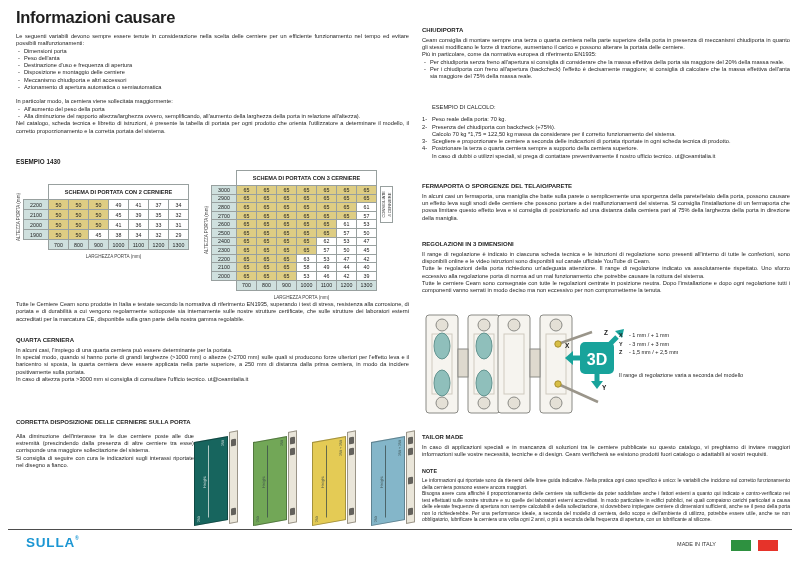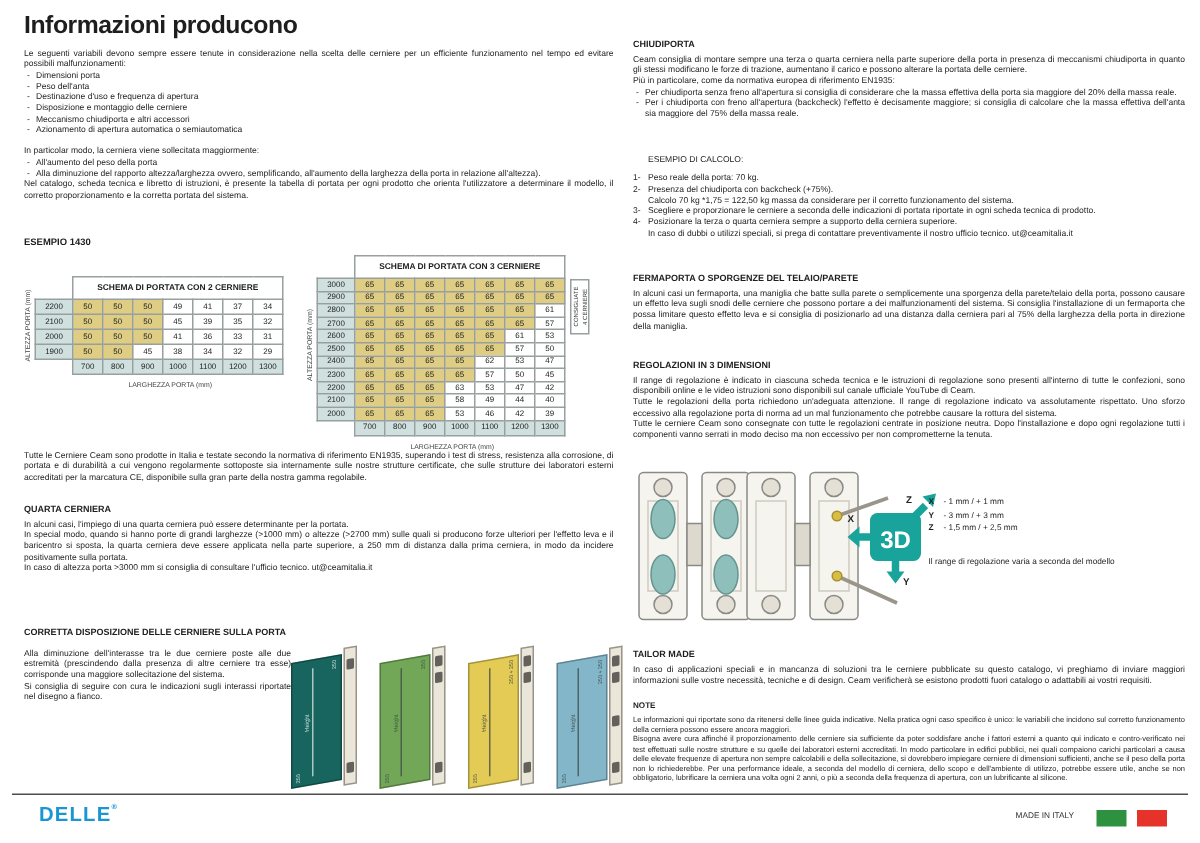--- a/index.html
+++ b/index.html
@@ -76,21 +76,21 @@
   #madein{position:absolute;left:650px;top:541px;width:66px;text-align:right;font-size:5.5px;color:#333;}
   .flag{position:absolute;top:540px;height:11px;width:20px;}
   .flag.g{left:731px;background:var(--green);}
   .flag.r{left:758px;background:var(--red);}
 </style>
 </head>
 <body>
 
 <div class="page">
 
-  <div class="h1">Informazioni producono</div>
+  <div class="h1">Informazioni causare</div>
 
   <div class="blk" style="left:16px;top:33px;width:393px;">
     <div class="p">Le seguenti variabili devono sempre essere tenute in considerazione nella scelta delle cerniere per un efficiente funzionamento nel tempo ed evitare possibili malfunzionamenti:</div>
     <div>
         <div class="li">
           <span class="dash">-</span>
           <span class="lt">Dimensioni porta</span>
         </div>
         <div class="li">
           <span class="dash">-</span>
@@ -557,18 +557,18 @@
 
   <div class="blk small" style="left:422px;top:468px;width:368px;">
     <div class="h2">NOTE</div>
     <div>
         <div class="p">Le informazioni qui riportate sono da ritenersi delle linee guida indicative. Nella pratica ogni caso specifico è unico: le variabili che incidono sul corretto funzionamento della cerniera possono essere ancora maggiori.</div>
         <div class="p">Bisogna avere cura affinché il proporzionamento delle cerniere sia sufficiente da poter soddisfare anche i fattori esterni a quanto qui indicato e contro-verificato nei test effettuati sulle nostre strutture e su quelle dei laboratori esterni accreditati. In modo particolare in edifici pubblici, nei quali compaiono carichi particolari a causa delle elevate frequenze di apertura non sempre calcolabili e della sollecitazione, si dovrebbero impiegare cerniere di dimensioni sufficienti, anche se il peso della porta non lo richiederebbe. Per una performance ideale, a seconda del modello di cerniera, dello scopo e dell'ambiente di utilizzo, potrebbe essere utile, anche se non obbligatorio, lubrificare la cerniera una volta ogni 2 anni, o più a seconda della frequenza di apertura, con un lubrificante al silicone.</div>
       </div>
   </div>
 
   <div class="footline"></div>
-  <div id="ceam-logo"><span>DELLE</span><sup>®</sup></div>
+  <div id="ceam-logo"><span>SULLA</span><sup>®</sup></div>
   <div id="madein">MADE IN ITALY</div>
   <div class="flag g"></div>
   <div class="flag r"></div>
 
 </div>
 
 </body></html>

